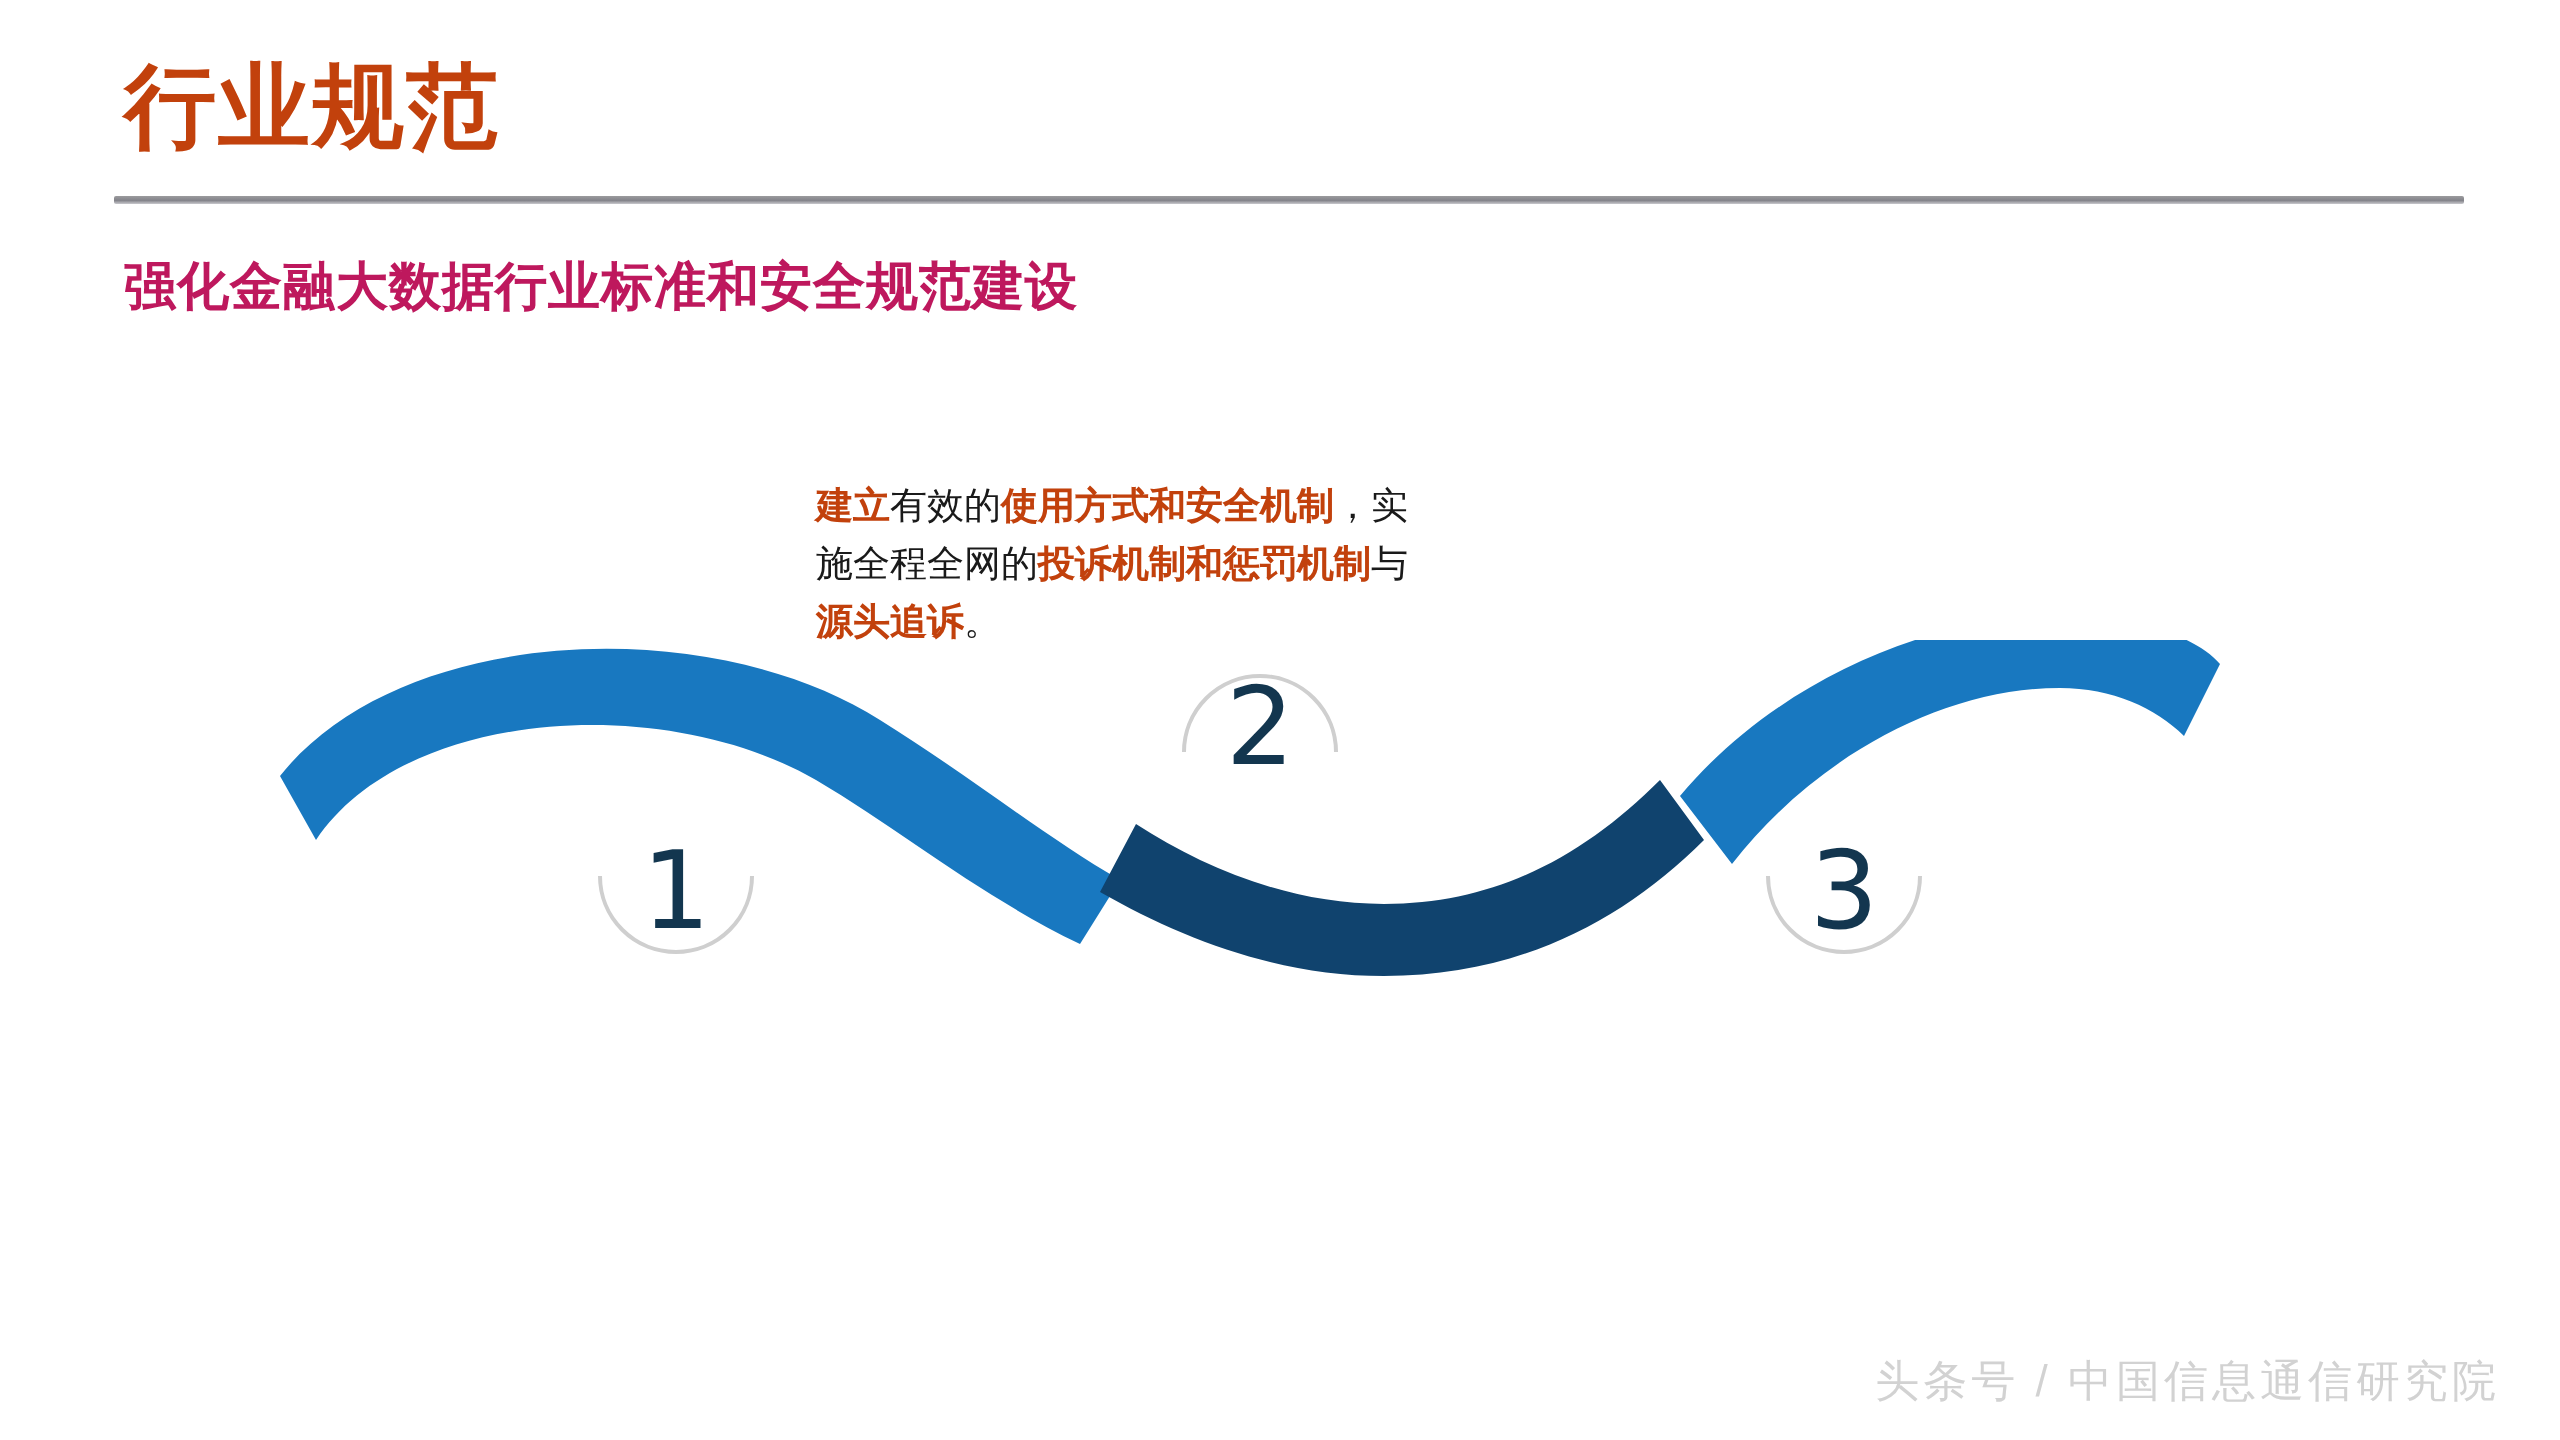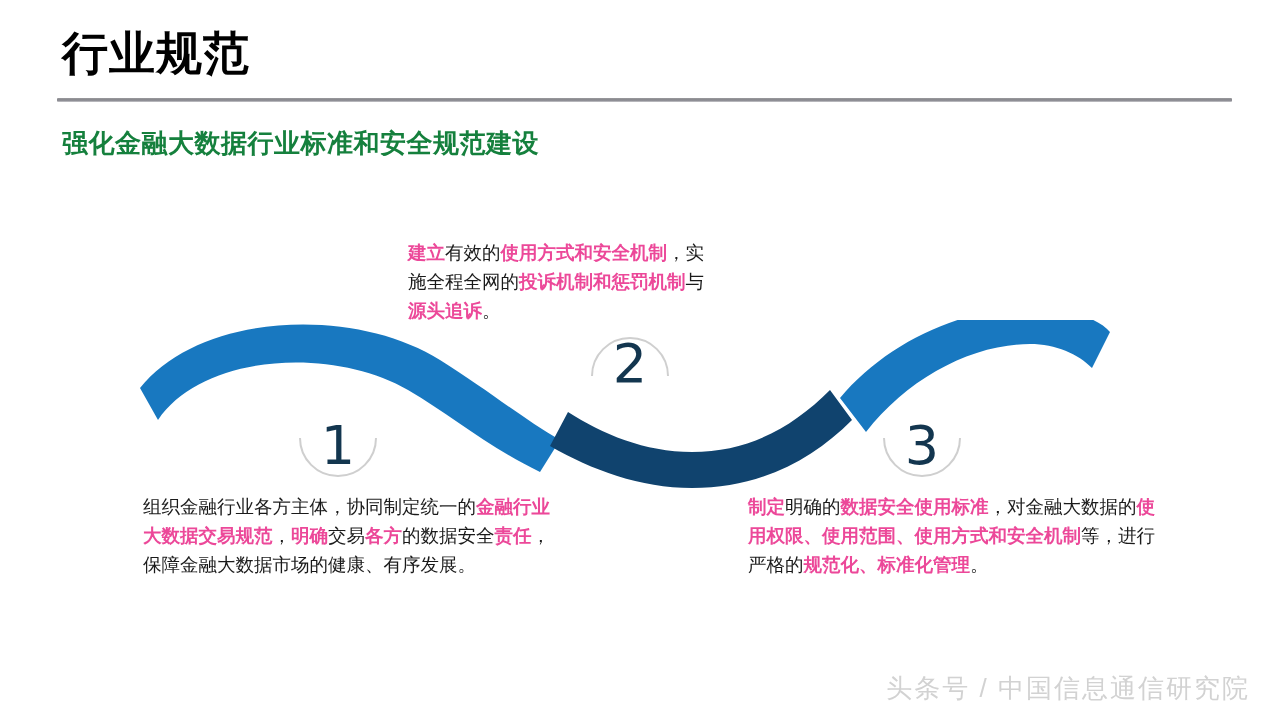--- a/index.html
+++ b/index.html
@@ -24,41 +24,41 @@
     background: #ffffff;
   }
 
   
   #page-title {
     position: absolute;
     left: 62px;
     top: 28px;
     font-size: 46px;
     font-weight: bold;
-    color: #000000;
+    color: #c2410c;
     letter-spacing: 1px;
     line-height: 1.1;
     white-space: nowrap;
   }
   #title-rule {
     position: absolute;
     left: 57px;
     top: 98px;
     width: 1175px;
     height: 4px;
     background: linear-gradient(to bottom, #9b9b9e 0%, #83838a 55%, #c9c9cd 100%);
     border-radius: 1px;
   }
   #subtitle {
     position: absolute;
     left: 62px;
     top: 126px;
     font-size: 26px;
     font-weight: bold;
-    color: #15803d;
+    color: #be185d;
     letter-spacing: 0.5px;
     white-space: nowrap;
   }
 
   
   #wave-graphic {
     position: absolute;
     left: 140px;
     top: 320px;
     width: 970px;
@@ -96,21 +96,21 @@
 
   
   .body-text {
     position: absolute;
     font-size: 18.5px;
     line-height: 29px;
     color: #1a1a1a;
     font-family: "Liberation Sans", "DejaVu Sans", sans-serif;
   }
   .body-text .hl {
-    color: #ec4899;
+    color: #c2410c;
     font-weight: bold;
   }
   #text-top {
     left: 408px;
     top: 238px;
     width: 310px;
     text-align: left;
   }
   #text-left {
     left: 143px;
@@ -121,21 +121,21 @@
     left: 748px;
     top: 492px;
     width: 412px;
   }
 
   
   #footer-watermark {
     position: absolute;
     right: 30px;
     bottom: 14px;
-    font-size: 26px;
+    font-size: 22px;
     color: #d2d2d2;
     letter-spacing: 2px;
     white-space: nowrap;
     font-family: "Liberation Sans", "DejaVu Sans", sans-serif;
   }
 </style>
 </head>
 <body>
 
 <div id="slide">
@@ -189,19 +189,17 @@
 
   <div class="number-badge" id="badge-3">
     <svg class="badge-arc" viewBox="0 0 92 92">
       <path d="M 8 38 A 38 38 0 1 0 84 38" fill="none" stroke="#cfcfcf" stroke-width="2"></path>
     </svg>
     <div class="badge-num">3</div>
   </div>
 
   <div class="body-text" id="text-top"><span class="hl">建立</span><span>有效的</span><span class="hl">使用方式和安全机制</span><span>，实施全程全网的</span><span class="hl">投诉机制和惩罚机制</span><span>与</span><span class="hl">源头追诉</span><span>。</span></div>
 
-  <div class="body-text" id="text-left"><span>组织金融行业各方主体，协同制定统一的</span><span class="hl">金融行业大数据交易规范</span><span>，</span><span class="hl">明确</span><span>交易</span><span class="hl">各方</span><span>的数据安全</span><span class="hl">责任</span><span>，保障金融大数据市场的健康、有序发展。</span></div>
-
-  <div class="body-text" id="text-right"><span class="hl">制定</span><span>明确的</span><span class="hl">数据安全使用标准</span><span>，对金融大数据的</span><span class="hl">使用权限、使用范围、使用方式和安全机制</span><span>等，进行严格的</span><span class="hl">规范化、标准化管理</span><span>。</span></div>
+
 
   <div id="footer-watermark">头条号 / 中国信息通信研究院</div>
 
 </div>
 
 </body></html>

